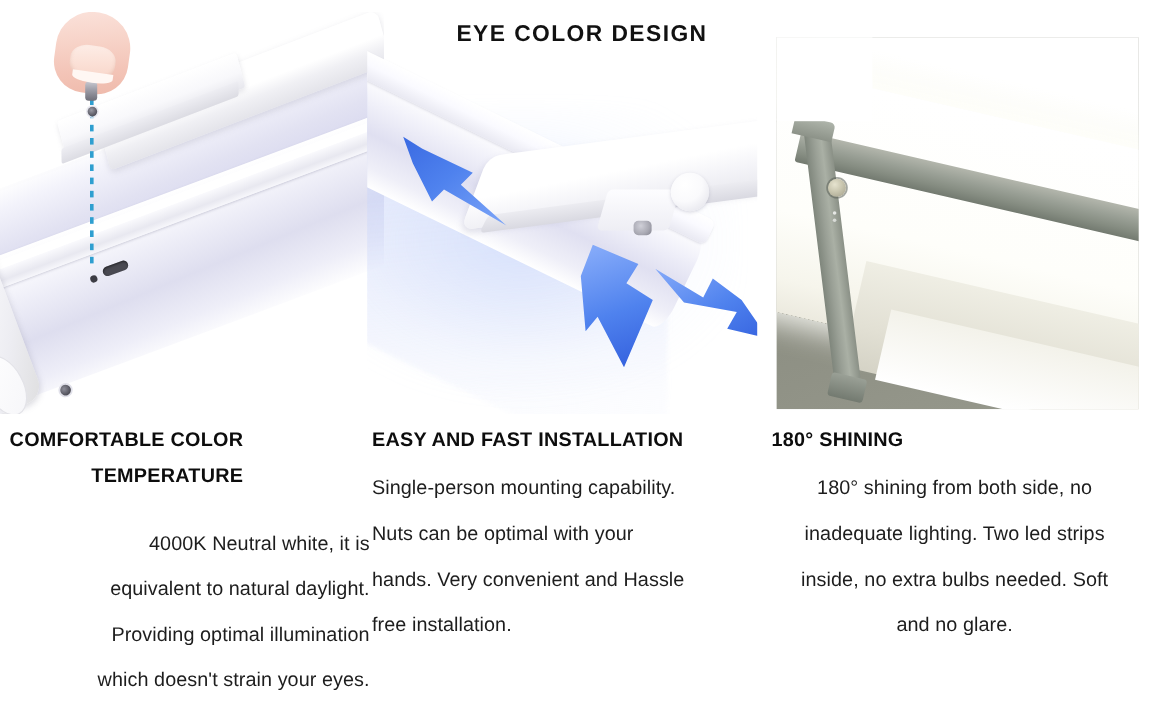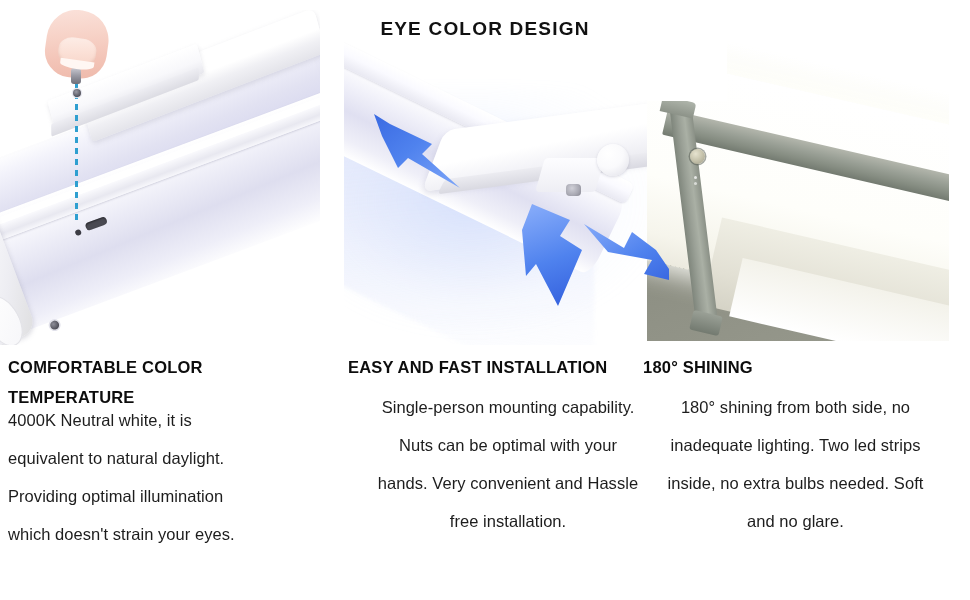--- a/index.html
+++ b/index.html
@@ -37,22 +37,22 @@
     top: 0;
     left: 0;
     width: 970px;
     height: 600px;
   }
   .col {
     position: absolute;
     top: 0;
     height: 600px;
   }
-  .col-1 { left: 0px;   width: 320px; }
-  .col-2 { left: 344px; width: 325px; text-align: center; }
+  .col-1 { left: 0px;   width: 320px; text-align: right; }
+  .col-2 { left: 306px; width: 325px; }
   .col-3 { left: 639px; width: 310px; }
 
   .figure {
     position: absolute;
     top: 10px;
     left: 0;
     width: 100%;
     height: 335px;
     overflow: hidden;
   }
@@ -74,21 +74,21 @@
 
   .col-body {
     position: absolute;
     left: 8px;
     font-size: 16.5px;
     line-height: 38px;
     color: #1d1d1d;
     white-space: pre-line;
     letter-spacing: 0.05px;
   }
-  .col-1 .col-body { top: 401px; width: 300px; }
+  .col-1 .col-body { top: 434px; width: 300px; }
   .col-2 .col-body { left: 4px; top: 388px; width: 320px; }
   .col-3 .col-body { left: 4px; top: 388px; width: 305px; text-align: center; }
 
   
   .p1 { position: absolute; inset: 0; }
 
   
   .p1-fixture {
     position: absolute;
     left: -42px;

